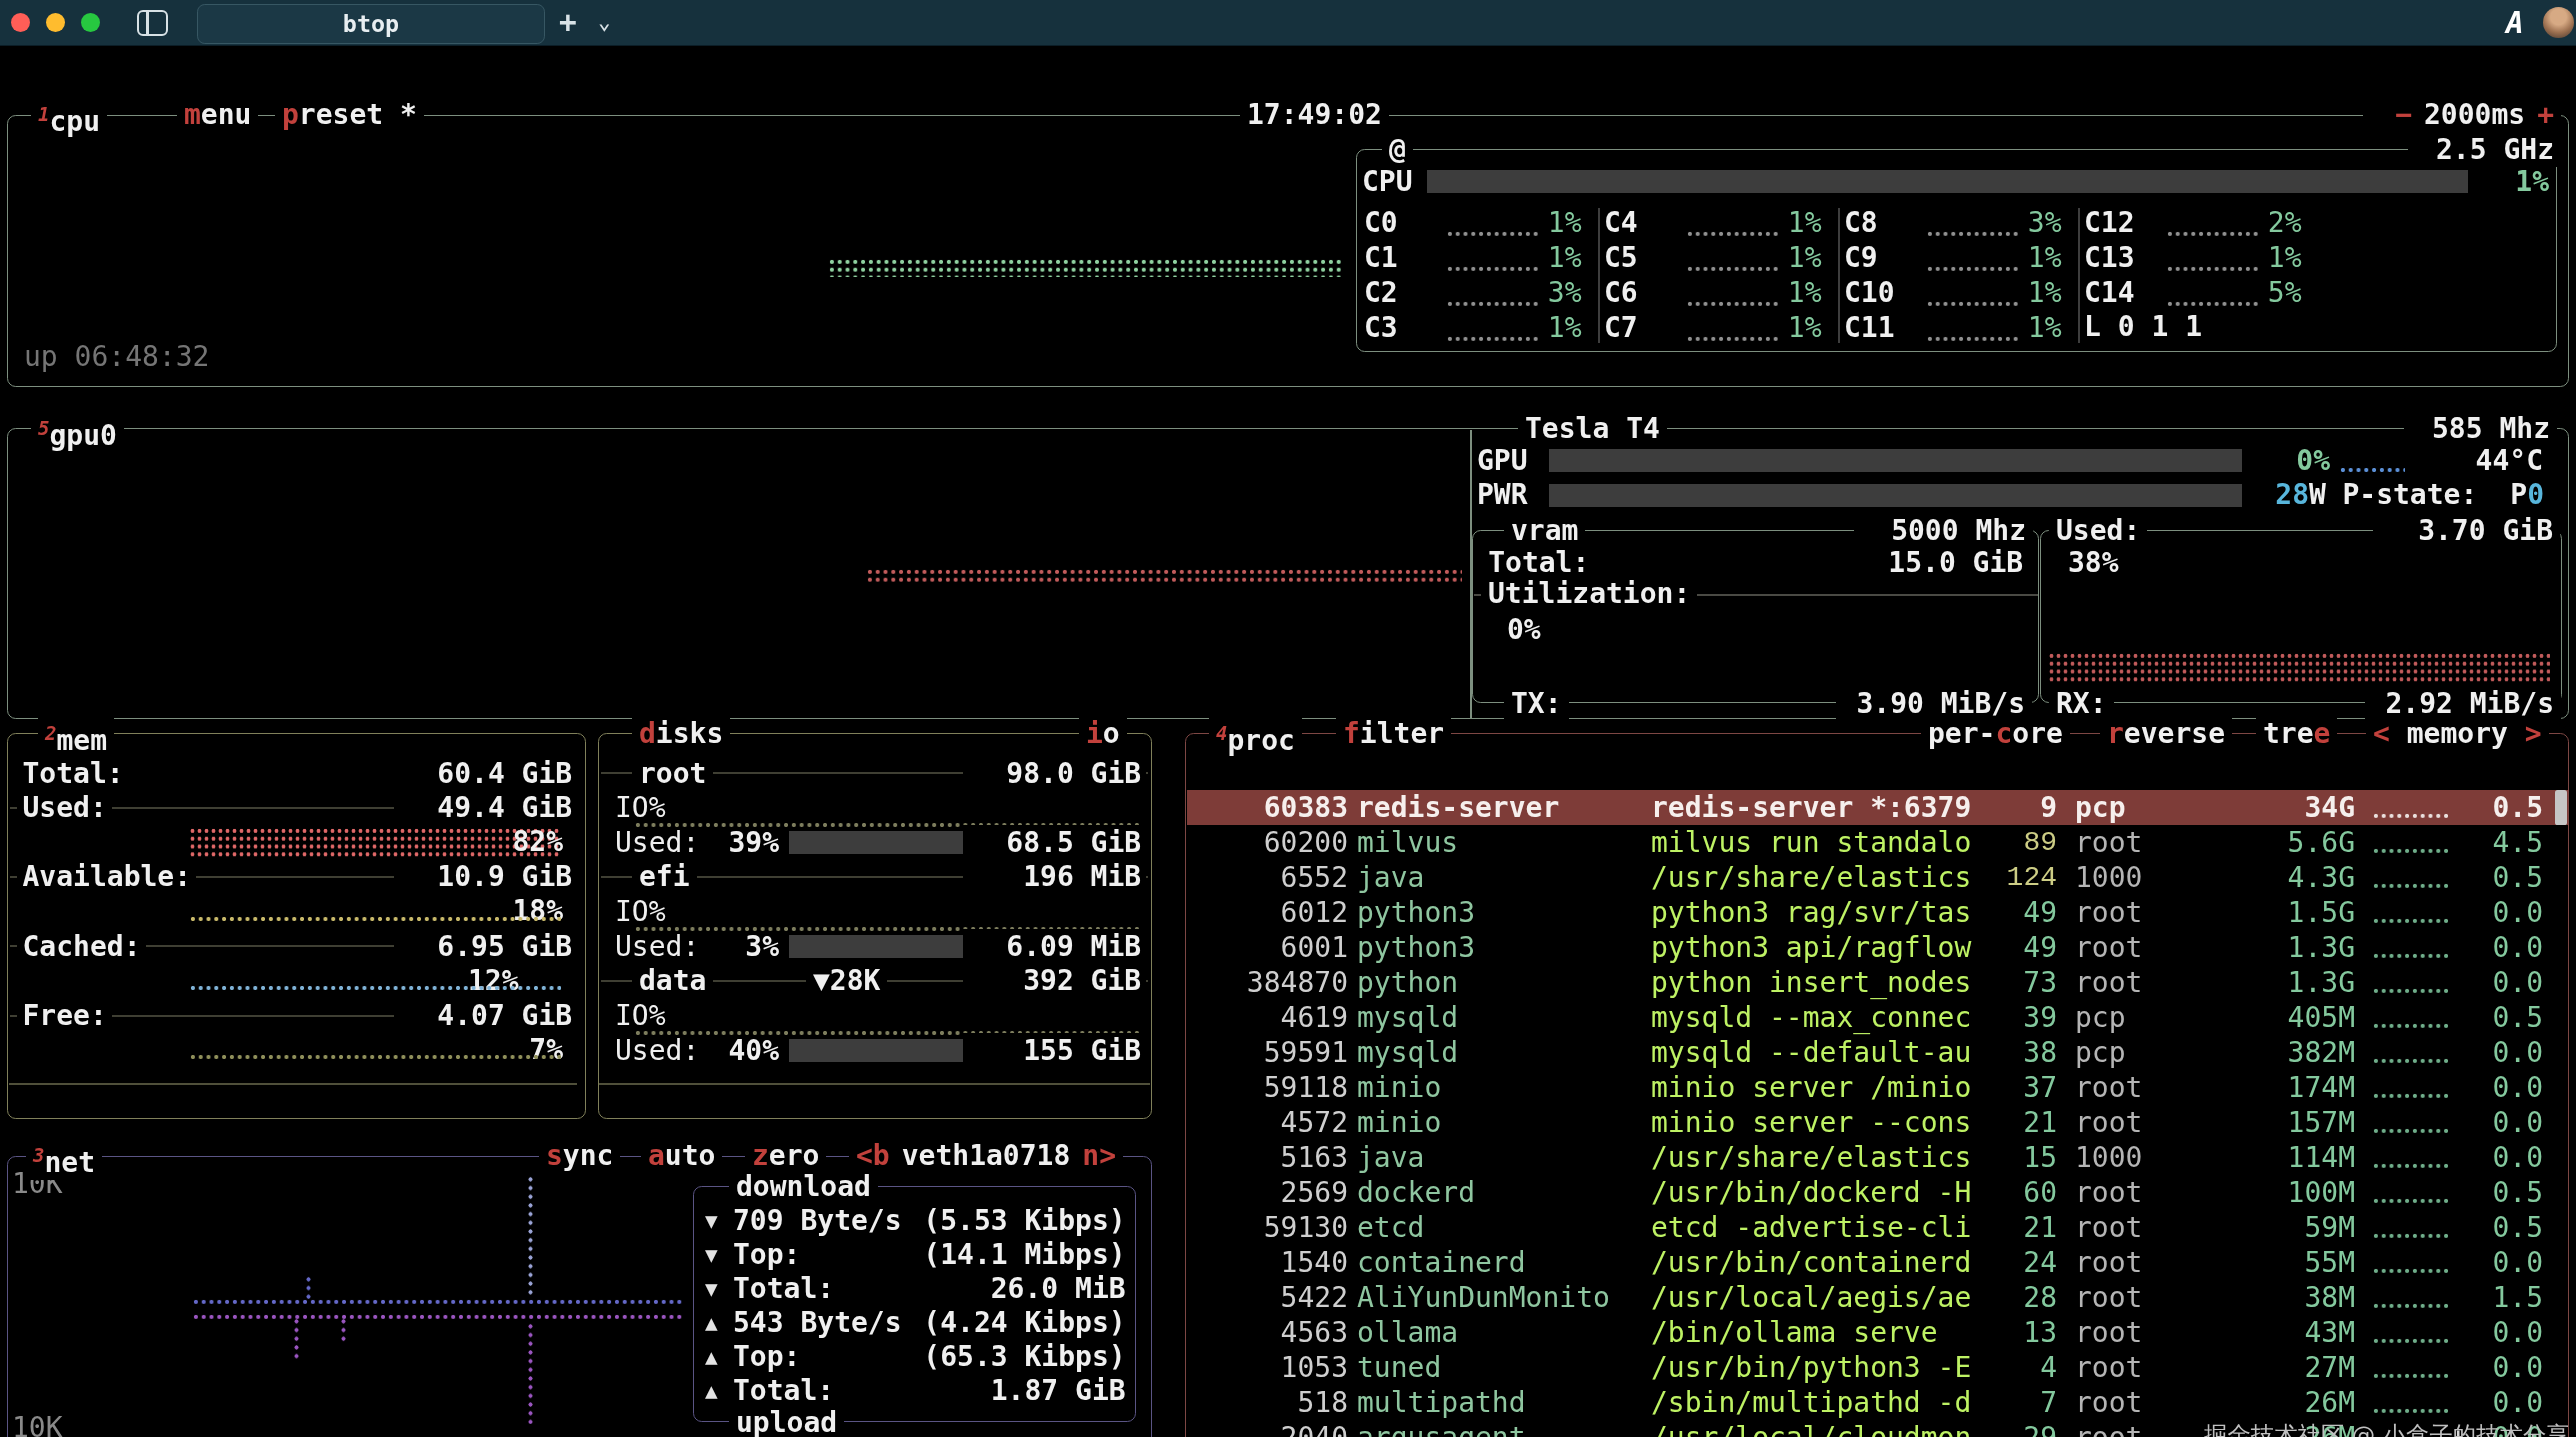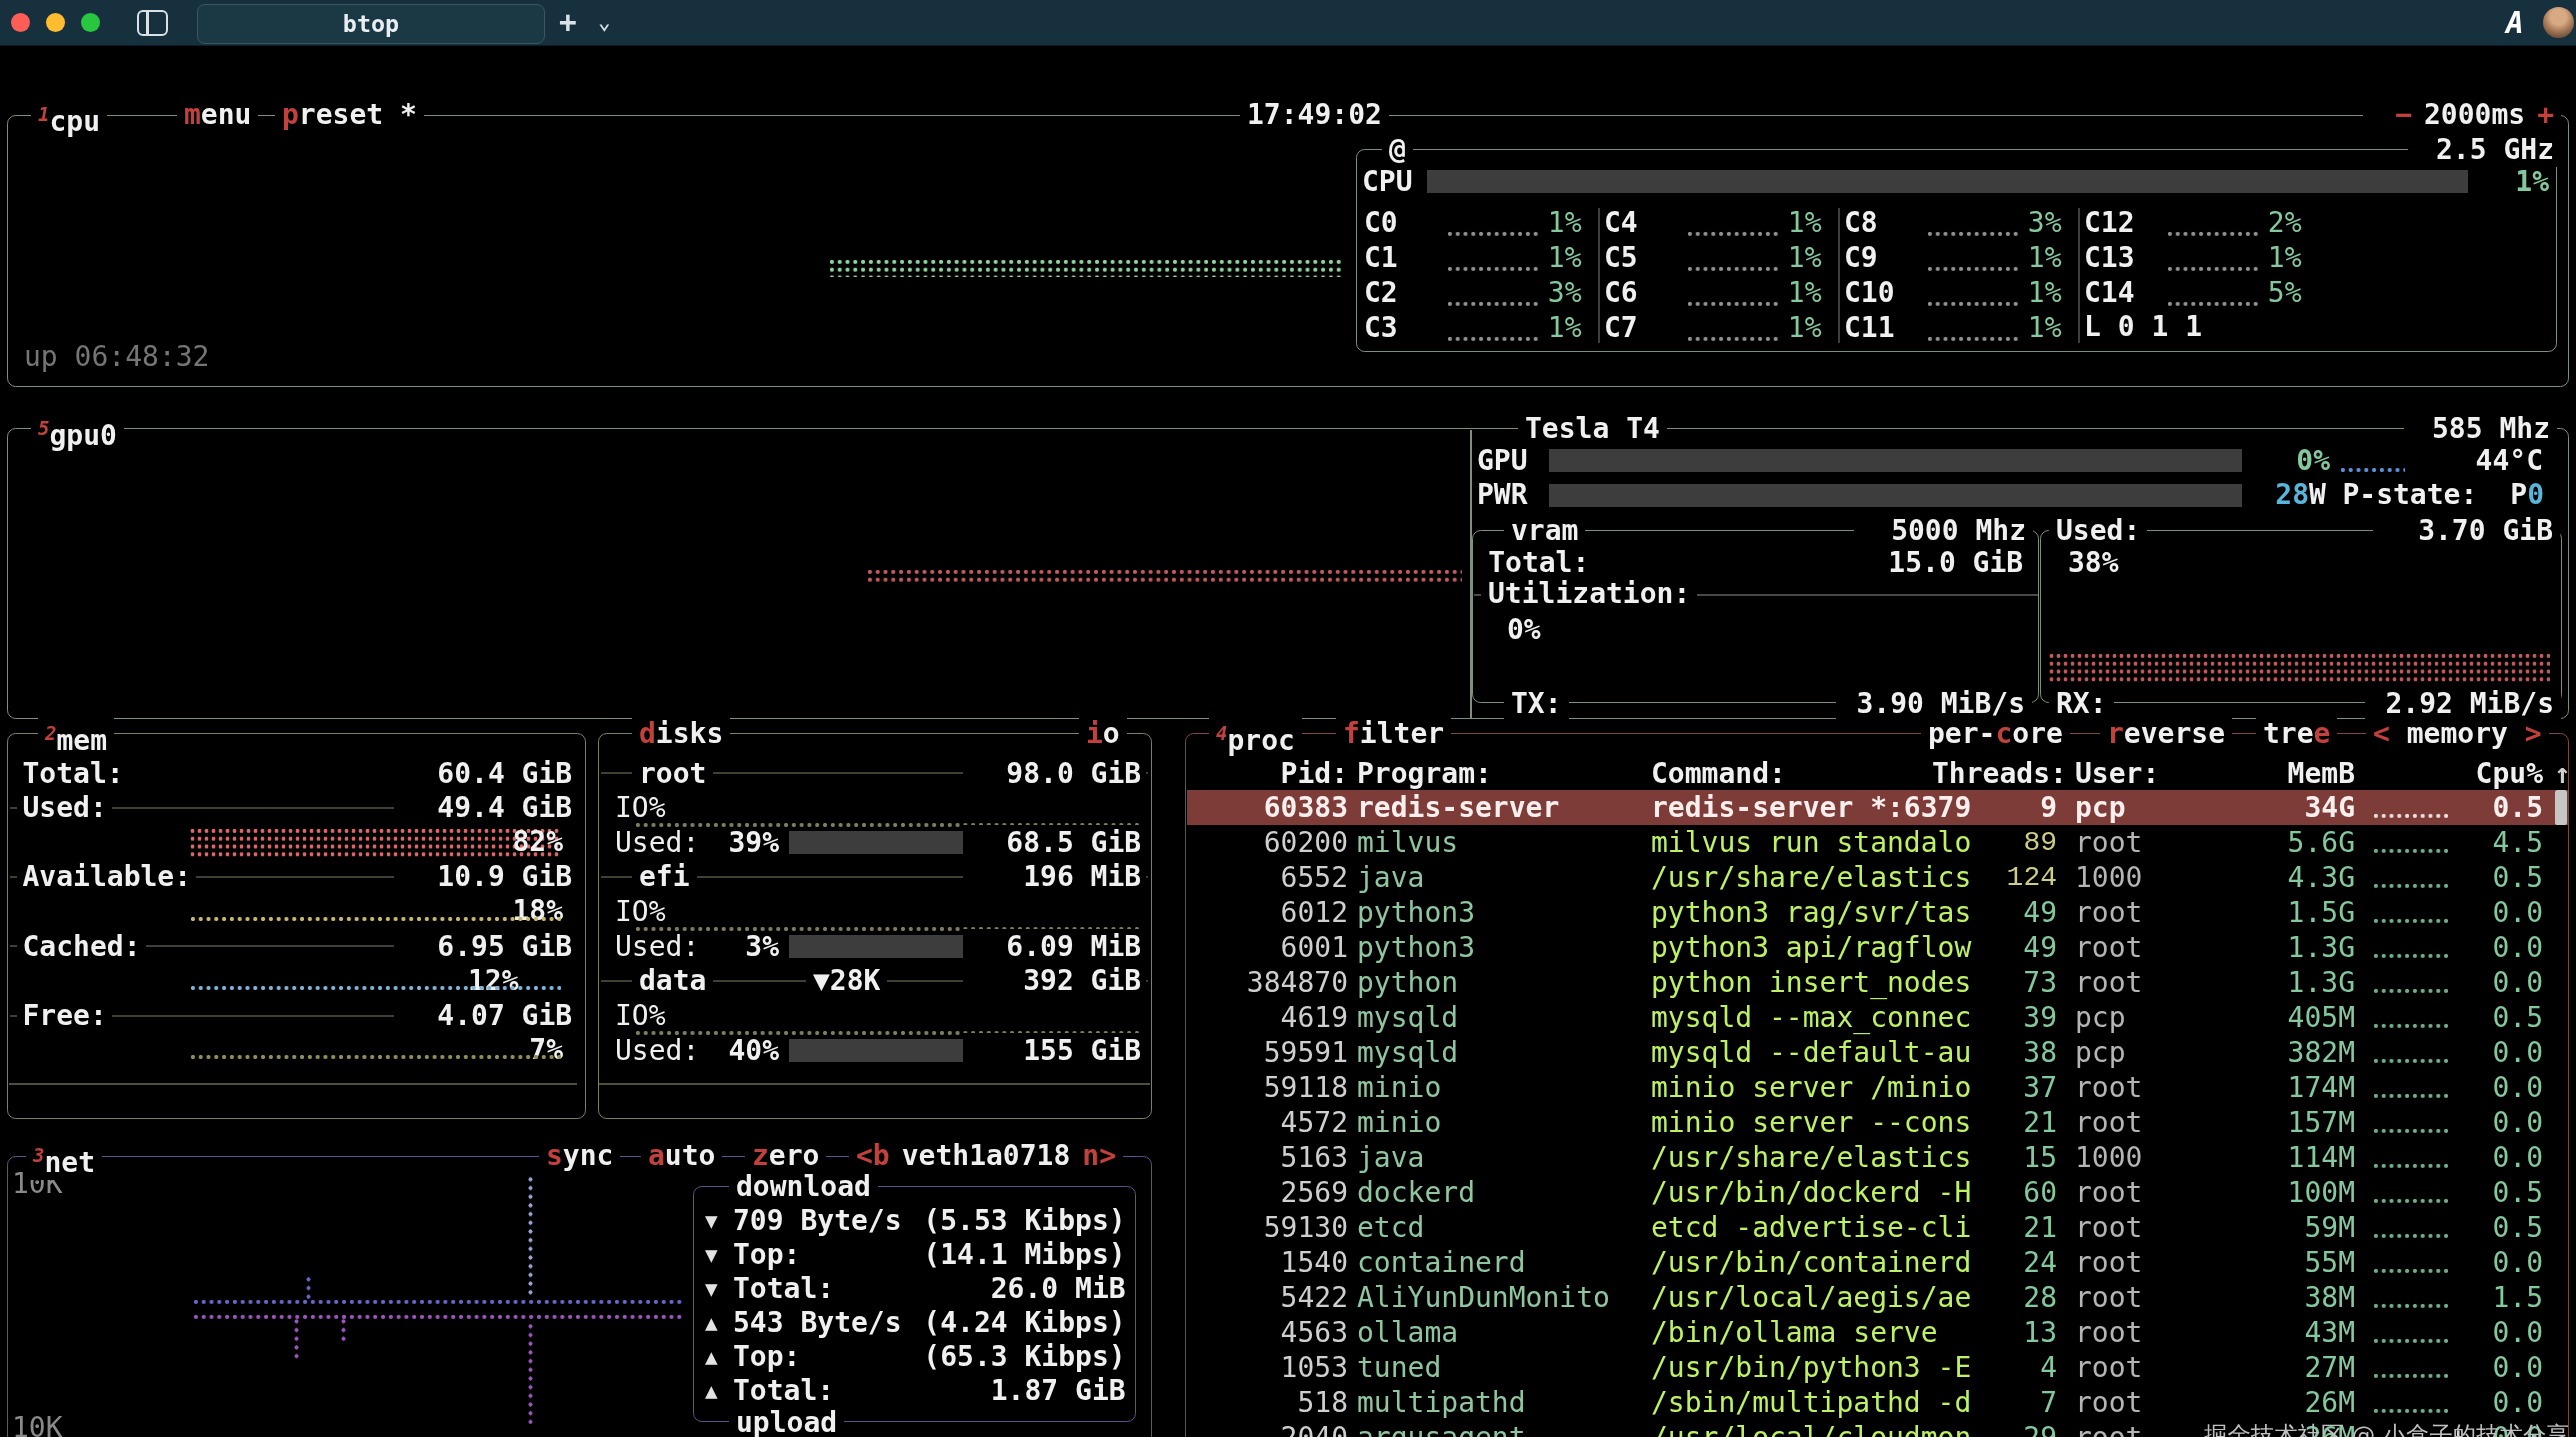--- a/index.html
+++ b/index.html
@@ -345,30 +345,20 @@
   <span class="chip" style="left:729px;top:1358px">upload</span>
 
   <div class="box" style="left:1185px;top:686px;width:1384px;height:735px;border-color:#7e4744"></div>
   <span class="chip" style="left:1209px;top:669px"><i class="sup">4</i><span>proc</span></span>
   <span class="chip" style="left:1336px;top:669px"><i class="hk">f</i><span>ilter</span></span>
   <span class="chip" style="left:1921px;top:669px"><span>per-</span><i class="hk">c</i><span>ore</span></span>
   <span class="chip" style="left:2100px;top:669px"><i class="hk">r</i><span>everse</span></span>
   <span class="chip" style="left:2256px;top:669px"><span>tre</span><i class="hk">e</i></span>
   <span class="chip" style="left:2366px;top:669px"><i class="hk">&lt;</i><span> memory </span><i class="hk">&gt;</i></span>
 
-  <div class="phead" style="top:709px;height:35px">
-    <span class="c pid">Pid:</span>
-    <span class="c prog">Program:</span>
-    <span class="c cmd">Command:</span>
-    <span class="c th">Threads:</span>
-    <span class="c usr">User:</span>
-    <span class="c memb">MemB</span>
-    <span class="c cpuv">Cpu%</span>
-    <span class="c" style="left:1367px;color:#cfcfcf">↑</span>
-  </div>
 
   <div class="prows" style="top:743px">
       <div class="prow sel">
       <span class="c pid">60383</span>
       <span class="c prog">redis-server</span>
       <span class="c cmd">redis-server *:6379</span>
       <span class="c th">9</span>
       <span class="c usr">pcp</span>
       <span class="c memb">34G</span>
       <span class="dots rowdots"></span>

